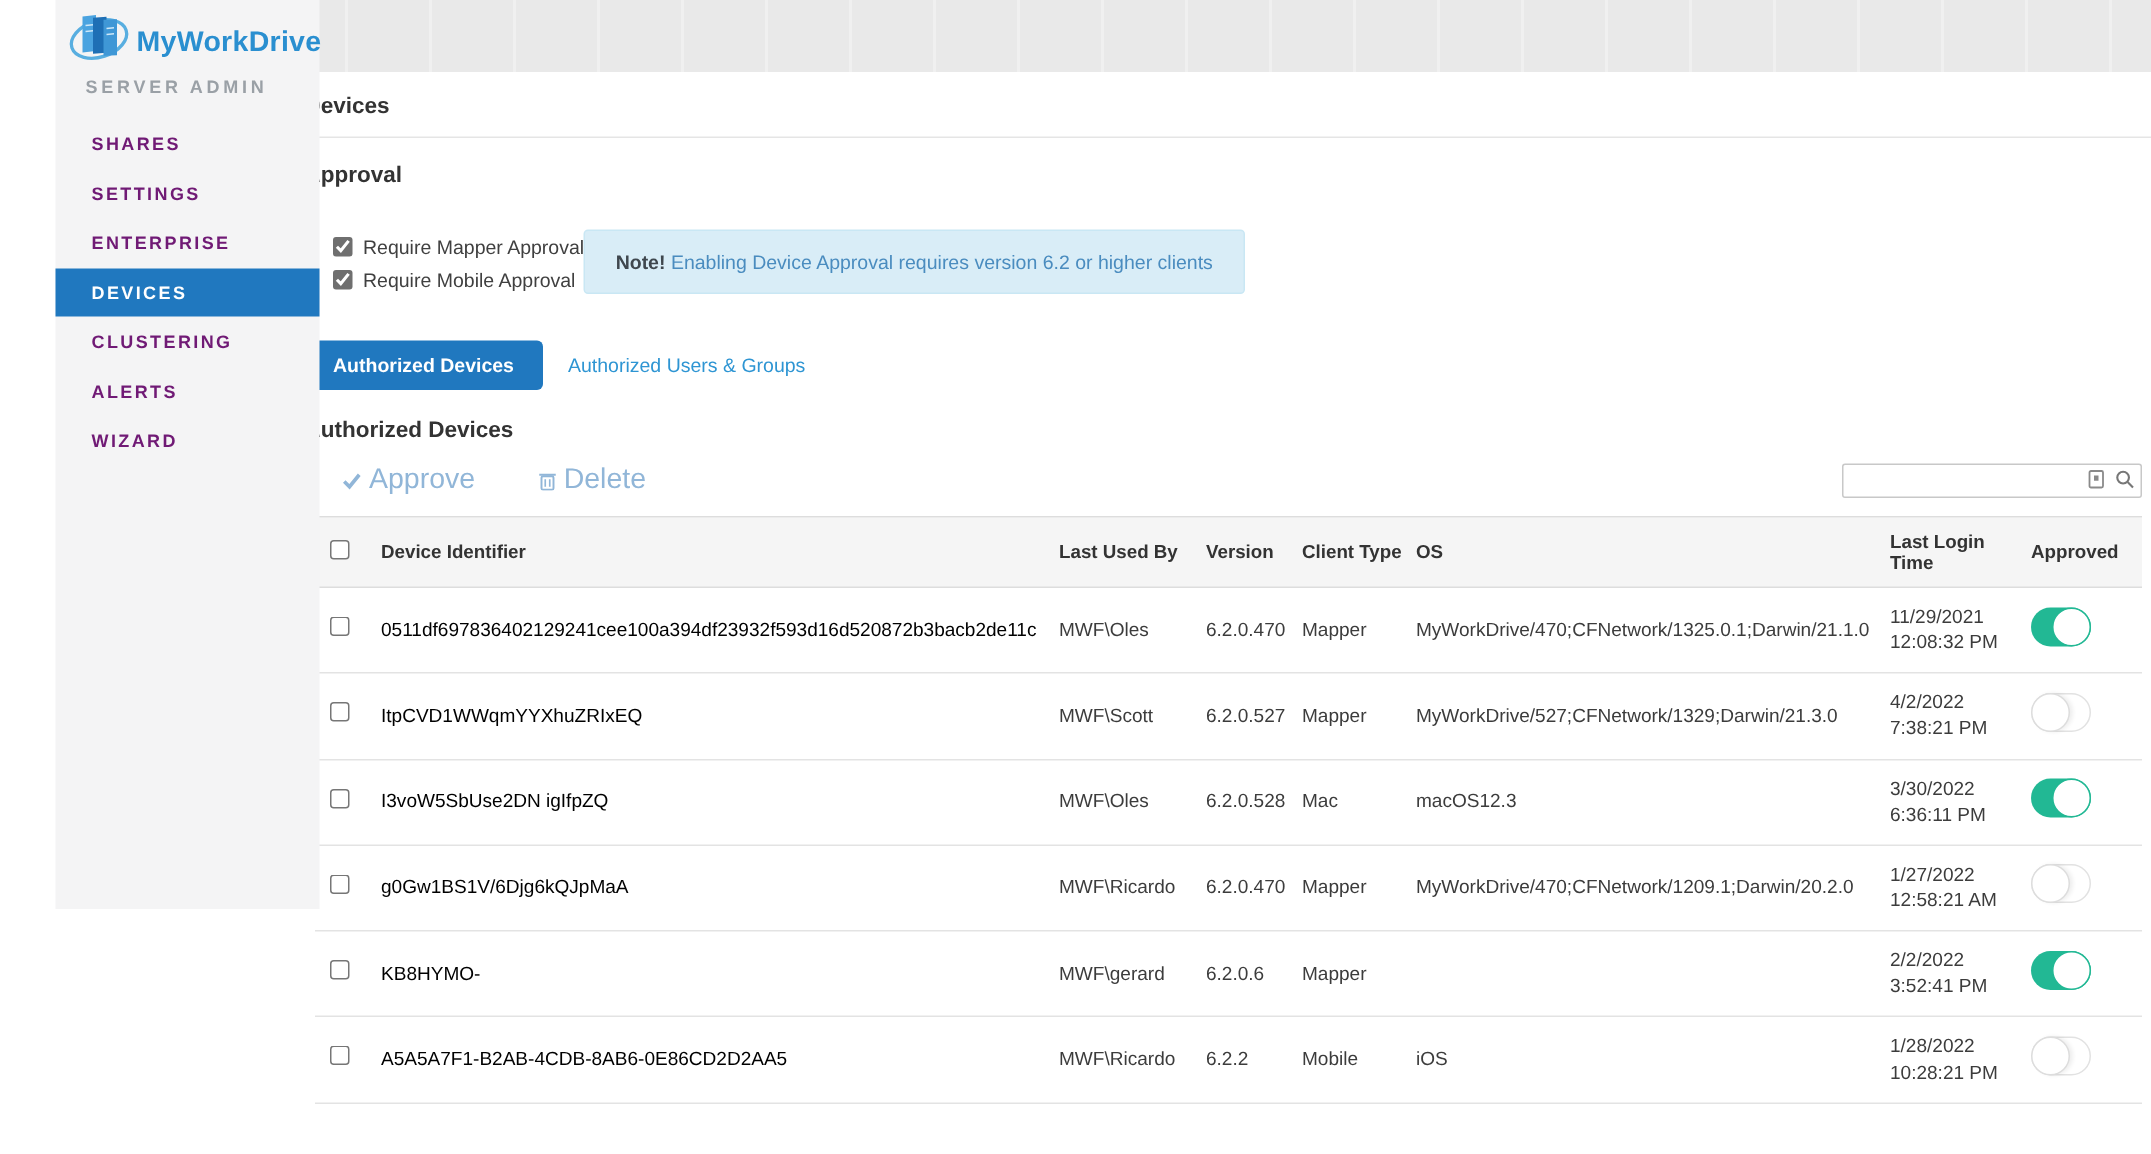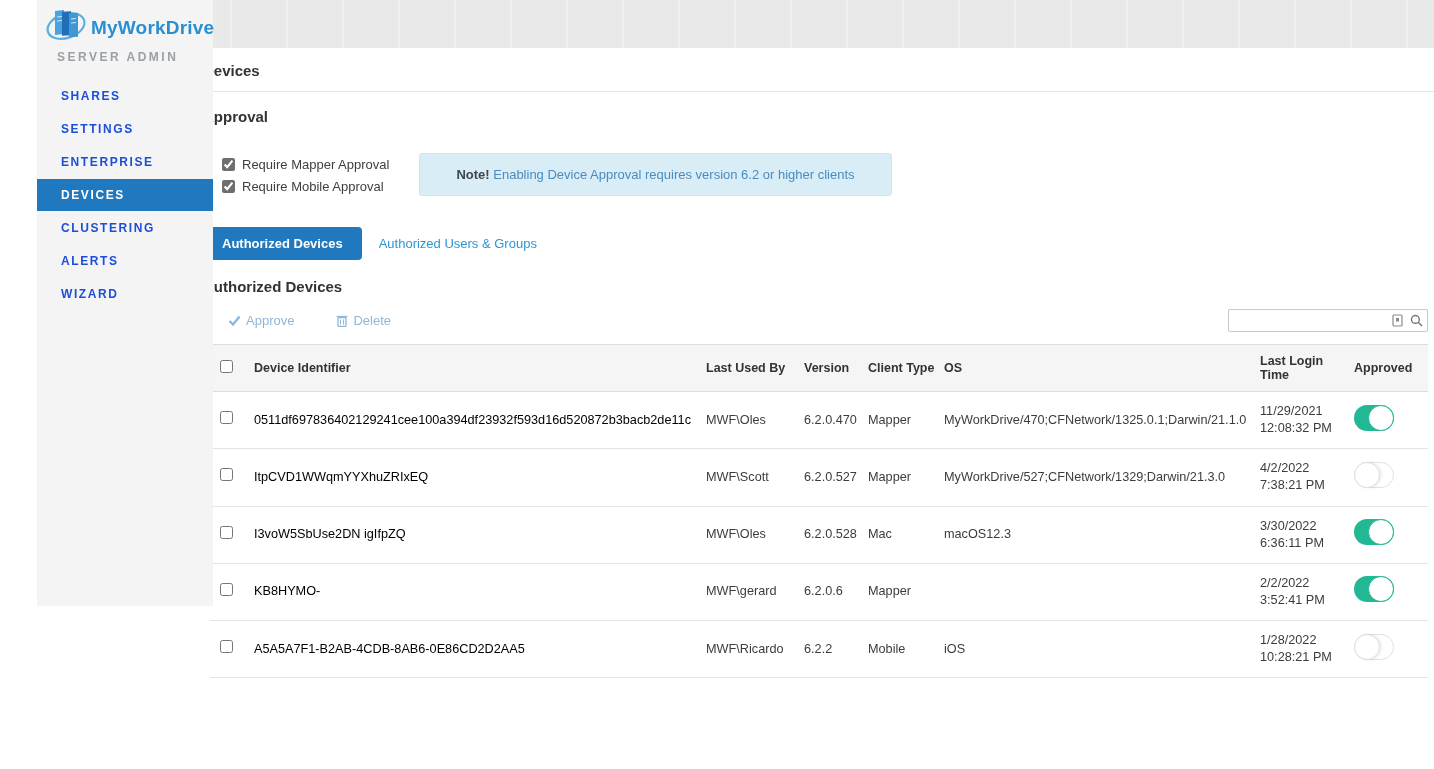--- a/index.html
+++ b/index.html
@@ -8,52 +8,52 @@
 
   
   .sidebar { position:absolute; left:0; top:0; width:176px; height:606px;
              background:var(--sidebar-bg,#f4f4f5); z-index:2;margin-left:37px; }
   .logo-wrap { padding:8px 0 0 8px; height:52px; }
   .logo-row { display:flex; align-items:center; }
   .logo-name { font-size:19px; font-weight:bold; color:var(--brand-blue,#2a8fd0); margin-left:4px; letter-spacing:0.2px; }
   .logo-sub { font-size:12px; color:#9aa0a6; letter-spacing:2.5px; margin:2px 0 0 12px; font-weight:bold; }
   .nav { margin-top:28px; }
   .nav-item { display:block; padding:9px 0 9px 24px; font-size:12px; font-weight:bold;
-              letter-spacing:1.6px; color:#1d4ed8; cursor:pointer; margin-bottom:1px; }
+              letter-spacing:1.6px; color:#701a75; cursor:pointer; margin-bottom:1px; }
   .nav-item.active { background:var(--accent,#2078bf); color:#fff; }
 
   
   .topstrip { position:absolute; left:176px; top:0; right:0; height:48px;
               background:repeating-linear-gradient(90deg, var(--topstrip,#e9e9e9) 0 54px, #f0f0f0 54px 56px); }
 
   
   .main { position:absolute; left:176px; top:48px; width:1258px; height:721px;
           background:#fff; padding:14px 0 0 27px; }
   .page-title { font-size:15px; font-weight:bold; color:#333; padding-bottom:12px;
                 border-bottom:1px solid #e5e5e5; margin-right:0; }
   .section-title { font-size:15px; font-weight:bold; color:#333; margin-top:16px; }
 
   .approval-row { display:flex; align-items:flex-start; margin:28px 0 0 19px; }
   .chk-group { padding-top:4px; }
   .chk-line { display:flex; align-items:center; margin-bottom:7px; font-size:13px; color:#404040; }
   .chk-line input { margin-right:7px; accent-color:#6f6f6f; width:13px; height:13px; }
-  .note-box { margin-left:30px; background:var(--note-bg,#d9edf7); border:1px solid var(--note-border,#c9e7f4);
-              border-radius:3px; padding:13px 36px; font-size:13px; color:var(--note-text,#4a8cbf); }
+  .note-box { background:var(--note-bg,#d9edf7); border:1px solid var(--note-border,#c9e7f4);
+              border-radius:3px; padding:13px 20px; font-size:13px; color:var(--note-text,#4a8cbf); }
   .note-box b { color:#3f474e; }
 
   .tabs { margin-top:26px; display:flex; align-items:center; }
   .tab-btn { background:var(--accent,#2078bf); color:#fff; font-size:13px; font-weight:bold;
              border:none; border-radius:4px; padding:9px 19px; cursor:pointer; }
   .tab-link { color:var(--link-blue,#2e95d3); font-size:13px; margin-left:17px; cursor:pointer; }
 
   .grid-title { font-size:15px; font-weight:bold; margin-top:18px; }
 
   .grid { margin-left:7px; width:1218px; margin-top:8px; }
   .grid-toolbar { display:flex; align-items:center; height:34px; }
-  .tb-action { display:flex; align-items:center; font-size:13px; color:var(--muted-action,#91b6d8);
+  .tb-action { display:flex; align-items:center; font-size:19px; color:var(--muted-action,#91b6d8);
                margin-right:30px; margin-left:18px; cursor:pointer; }
   .tb-action .glyph { margin-right:5px; display:inline-flex; }
   .search-wrap { margin-left:auto; position:relative; width:200px; }
   .search-input { width:200px; height:23px; border:1px solid #c8c8c8; border-radius:2px;
                   padding:2px 44px 2px 6px; font-size:12px; outline:none; }
   .search-icons { position:absolute; right:5px; top:4px; display:flex; align-items:center; gap:7px; }
 
   table { border-collapse:collapse; table-layout:fixed; width:1218px; margin-top:7px; }
   col.c-chk{width:38px} col.c-id{width:452px} col.c-user{width:98px} col.c-ver{width:64px}
   col.c-ct{width:76px} col.c-os{width:316px} col.c-login{width:94px} col.c-app{width:80px}
@@ -223,20 +223,30 @@
     <td class="c-id-cell">I3voW5SbUse2DN igIfpZQ</td>
     <td>MWF\Oles</td>
     <td>6.2.0.528</td>
     <td>Mac</td>
     <td>macOS12.3</td>
     <td>3/30/2022 6:36:11 PM</td>
     <td><span class="toggle on"><span class="knob"></span></span></td>
   </tr>
           <tr>
     <td><input type="checkbox" style=""></td>
+    <td class="c-id-cell">g0Gw1BS1V/6Djg6kQJpMaA</td>
+    <td>MWF\Ricardo</td>
+    <td>6.2.0.470</td>
+    <td>Mapper</td>
+    <td>MyWorkDrive/470;CFNetwork/1209.1;Darwin/20.2.0</td>
+    <td>1/27/2022 12:58:21 AM</td>
+    <td><span class="toggle off"><span class="knob"></span></span></td>
+  </tr>
+          <tr>
+    <td><input type="checkbox" style=""></td>
     <td class="c-id-cell">KB8HYMO-</td>
     <td>MWF\gerard</td>
     <td>6.2.0.6</td>
     <td>Mapper</td>
     <td></td>
     <td>2/2/2022 3:52:41 PM</td>
     <td><span class="toggle on"><span class="knob"></span></span></td>
   </tr>
           <tr>
     <td><input type="checkbox" style=""></td>

